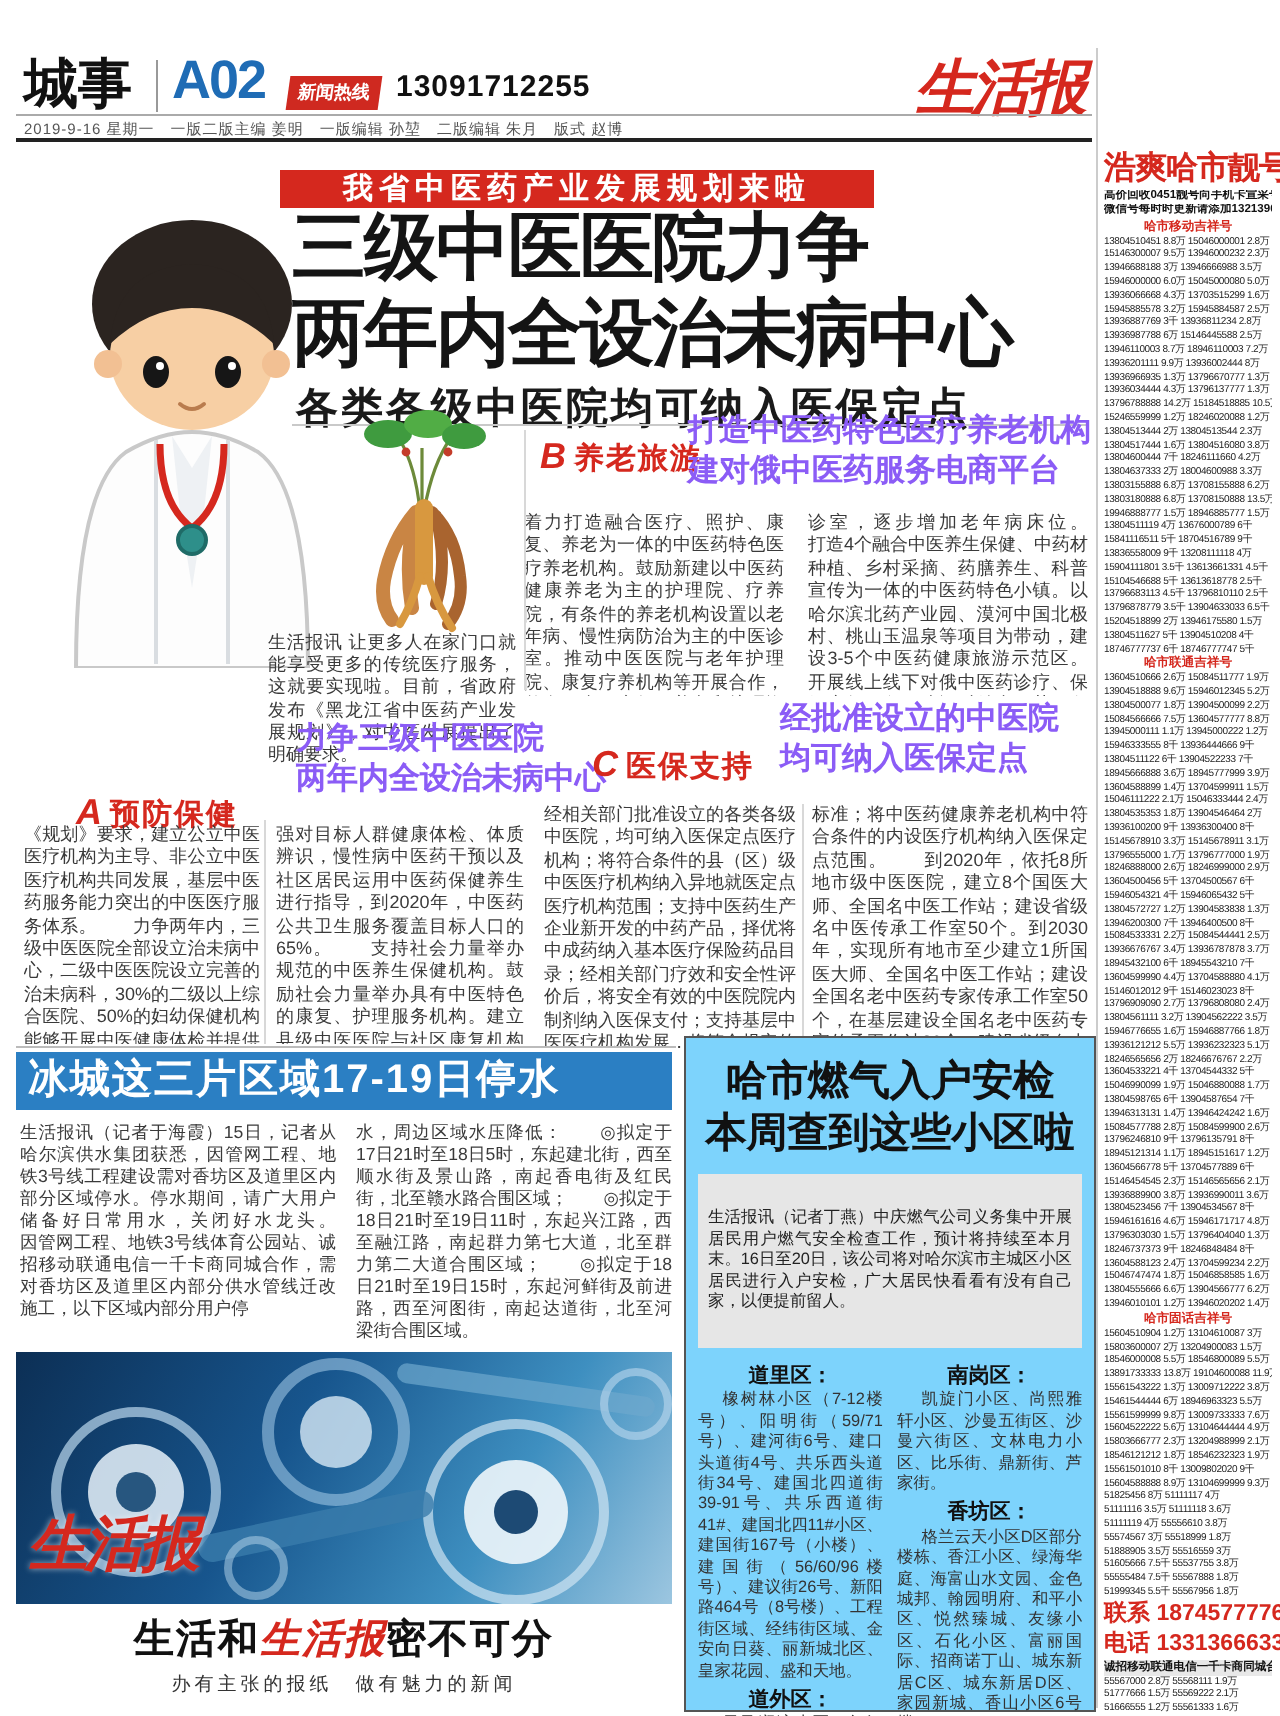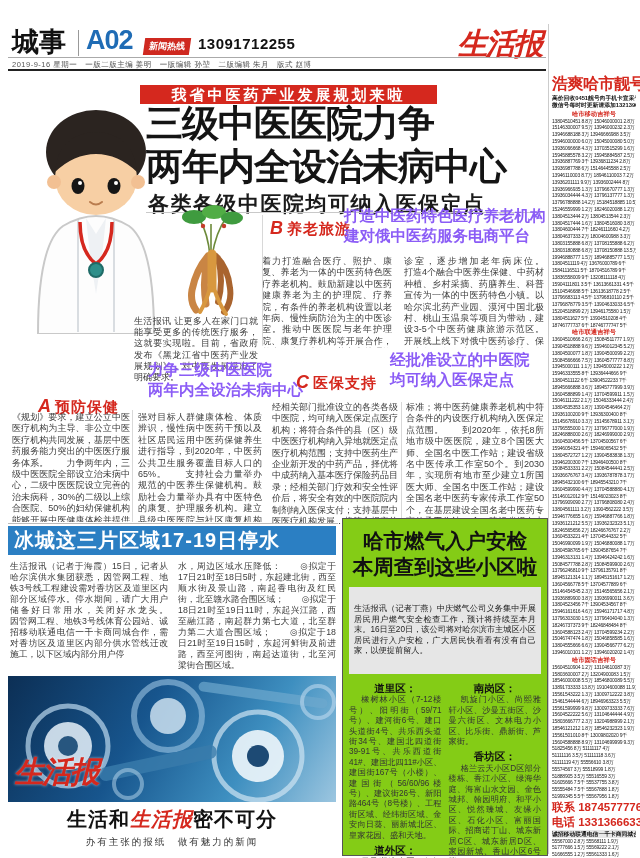--- a/index.html
+++ b/index.html
@@ -67,21 +67,21 @@
 
   .photo{left:8px;top:676px;width:328px;height:126px;background:linear-gradient(120deg,#0c2f55,#17558d 40%,#3e8fc0 72%,#9cc6e0);overflow:hidden;}
   .photo svg{display:block;}
   .watermark{left:14px;top:752px;color:#d5281e;font-family:"DejaVu Serif",serif;font-weight:900;
              font-style:italic;font-size:30px;letter-spacing:-2px;text-shadow:0 0 3px rgba(255,255,255,.6);}
   .brand-banner{left:8px;top:806px;width:328px;text-align:center;font-size:20px;font-weight:900;color:#111;letter-spacing:1px;}
   .brand-banner .inline-logo{color:#d5281e;font-family:"DejaVu Serif",serif;font-style:italic;}
   .brand-sub{left:8px;top:836px;width:328px;text-align:center;font-size:9.5px;color:#333;letter-spacing:2px;}
 
   
-  .gas-box{left:342px;top:518px;width:206px;height:338px;border:1px solid #555;box-sizing:border-box;background:#84cc16;}
+  .gas-box{left:342px;top:518px;width:206px;height:338px;border:1px solid #555;box-sizing:border-box;background:#7dd3fc;}
   .gas-title{margin-top:9px;text-align:center;font-size:20.5px;line-height:26px;font-weight:900;color:#111;}
   .gas-intro{margin:7px 6px 5px 6px;background:#e6e6e6;padding:17px 5px;font-size:8.2px;line-height:10.6px;
              color:#222;text-align:justify;}
   .gas-cols{display:flex;margin:0 6px;gap:7px;}
   .gas-col{width:50%;font-size:8.2px;line-height:10.4px;color:#333;text-align:justify;}
   .district-name{font-weight:900;font-size:10.5px;color:#111;margin:4px 0 2px 0;text-align:center;}
   .district-text{text-indent:1.5em;}
 
   
   .sidebar{left:552px;top:26px;width:84px;margin-top:48px;}

